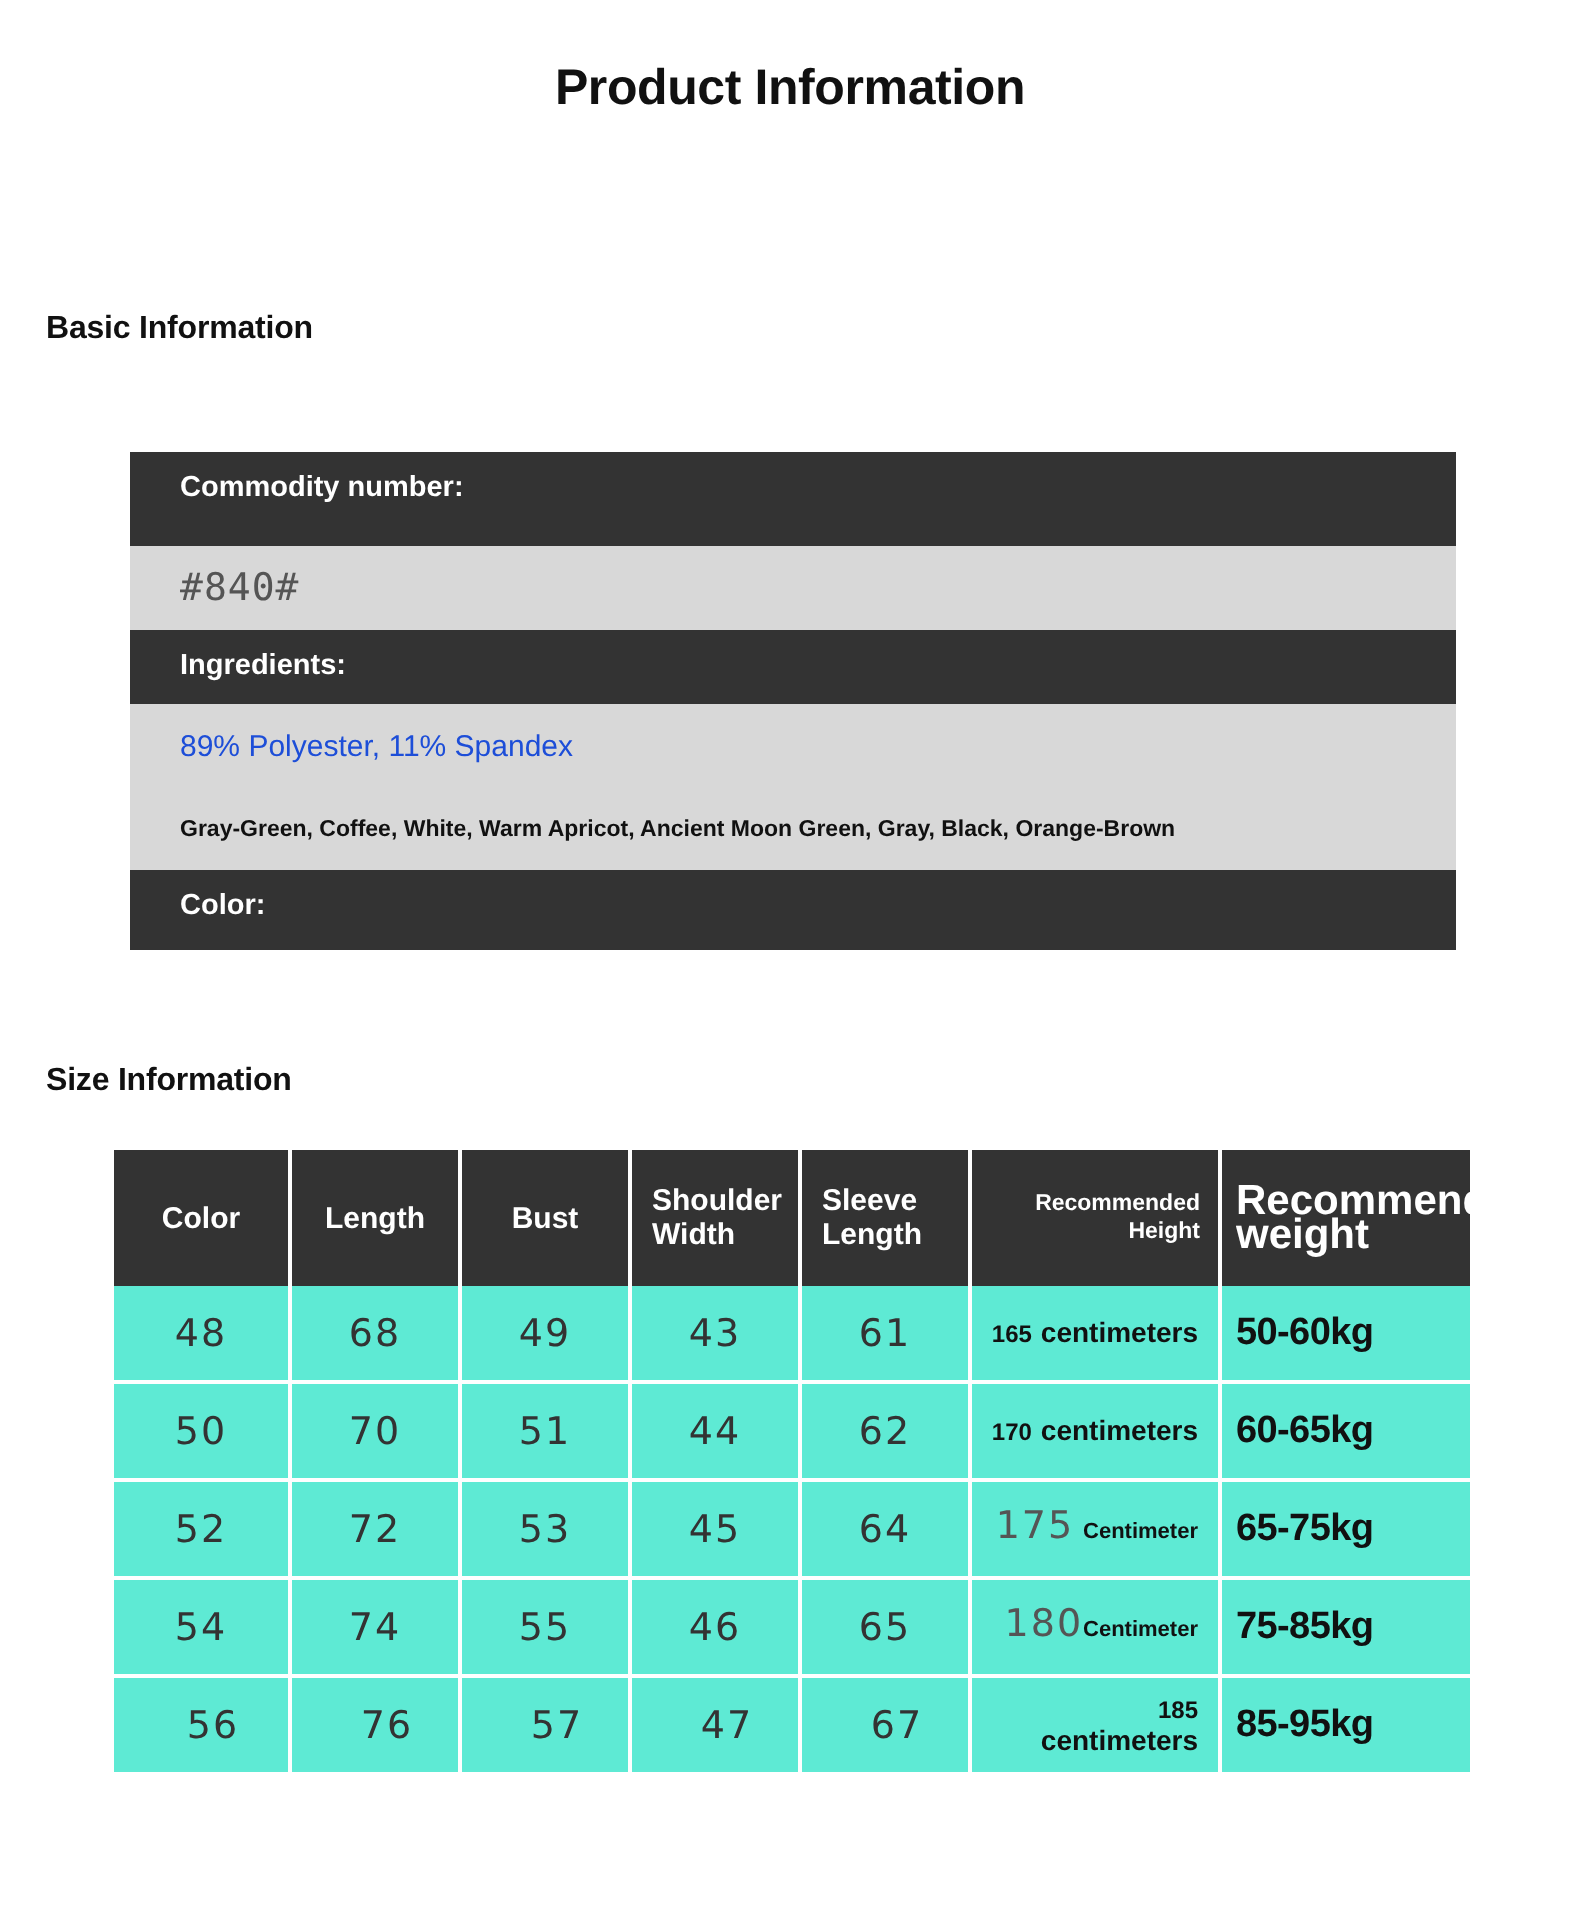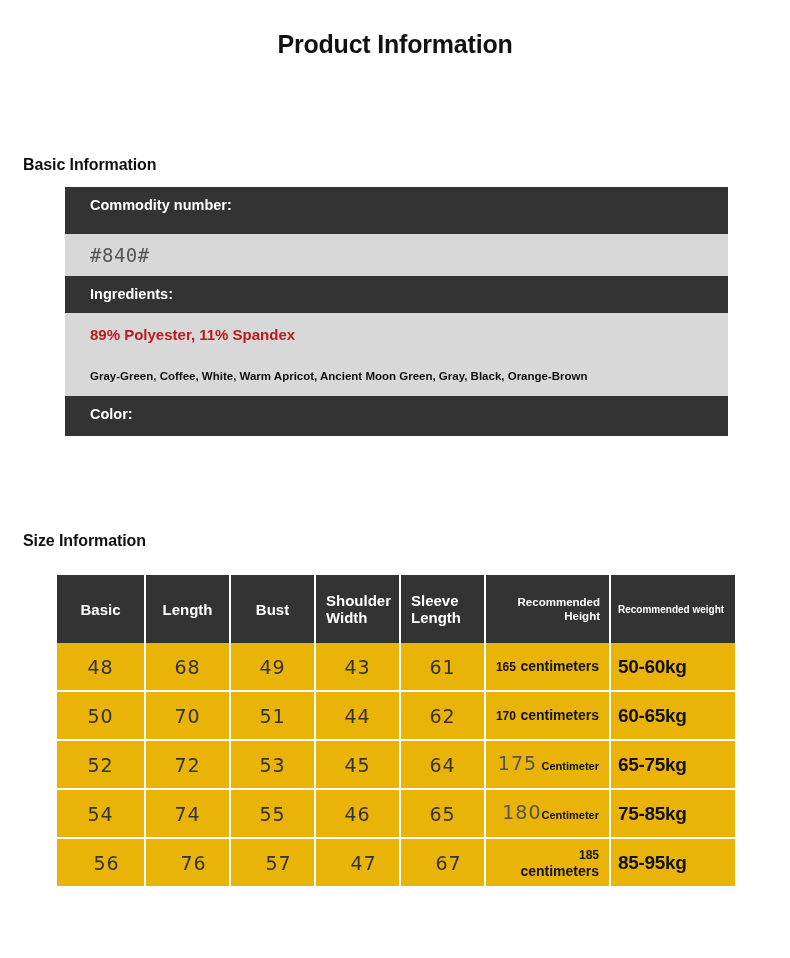--- a/index.html
+++ b/index.html
@@ -63,38 +63,38 @@
     line-height: 19px;
     padding: 9px 0 9px 25px;
   }
   .basic-row.value .cell-text {
     padding: 0 16px 0 25px;
     display: flex;
     align-items: center;
   }
 
   .row-commodity-label { height: 47px; }
-  .row-commodity-label .cell-text { padding-top: 4px; }
+  .row-commodity-label .cell-text { padding-top: 4px; margin-top: 39px; }
   .row-commodity-value { height: 42px; }
   .row-commodity-value .cell-text {
     height: 42px;
     font-family: "DejaVu Sans Mono", monospace;
     font-size: 19px;
     font-weight: normal;
     color: #555555;
     letter-spacing: 0.5px;
   }
   .row-ingredients-label { height: 37px; }
   .row-ingredients-label .cell-text { padding: 10px 0 0 25px; font-size: 13.5px; }
   .row-ingredients-value { height: 42px; }
   .row-ingredients-value .cell-text {
     height: 42px;
     font-size: 15px;
-    font-weight: bold;
-    color: #b91c1c;
+    font-weight: normal;
+    color: #1d4ed8;
   }
   .row-color-label { height: 40px; }
   .row-color-label .cell-text { padding: 8px 0 0 25px; font-size: 17px; }
   .row-color-value { height: 41px; }
   .row-color-value .cell-text {
     height: 41px;
     font-size: 11.5px;
     font-weight: bold;
     color: #111111;
   }
@@ -134,29 +134,29 @@
   }
   .th-rec-height {
     text-align: right;
     font-size: 11.5px;
     padding-right: 9px !important;
     white-space: normal !important;
     line-height: 14px;
   }
   .th-rec-weight {
     text-align: left;
-    font-size: 10px;
+    font-size: 21px;
     padding-left: 7px !important;
     white-space: normal !important;
     line-height: 17px;
     margin-top: 28px;
   }
 
   .size-table tbody td {
-    background: #eab308;
+    background: #5eead4;
     height: 47px;
     border-right: 2px solid #ffffff;
     border-bottom: 2px solid #ffffff;
   }
   .size-table tbody td:last-child { border-right: 0; }
   .size-table tbody tr:last-child td { border-bottom: 0; padding-left: 12px; }
 
   .num-cell {
     text-align: center;
     font-family: "DejaVu Sans", sans-serif;
@@ -241,21 +241,21 @@
     <col style="width:88px">
     <col style="width:85px">
     <col style="width:85px">
     <col style="width:85px">
     <col style="width:85px">
     <col style="width:125px">
     <col style="width:125px">
   </colgroup>
   <thead>
     <tr>
-      <th class="th-center">Basic</th>
+      <th class="th-center">Color</th>
       <th class="th-center">Length</th>
       <th class="th-center">Bust</th>
       <th class="th-left">Shoulder Width</th>
       <th class="th-left">Sleeve Length</th>
       <th class="th-rec-height">Recommended Height</th>
       <th class="th-rec-weight">Recommended weight</th>
     </tr>
   </thead>
   <tbody>
 

